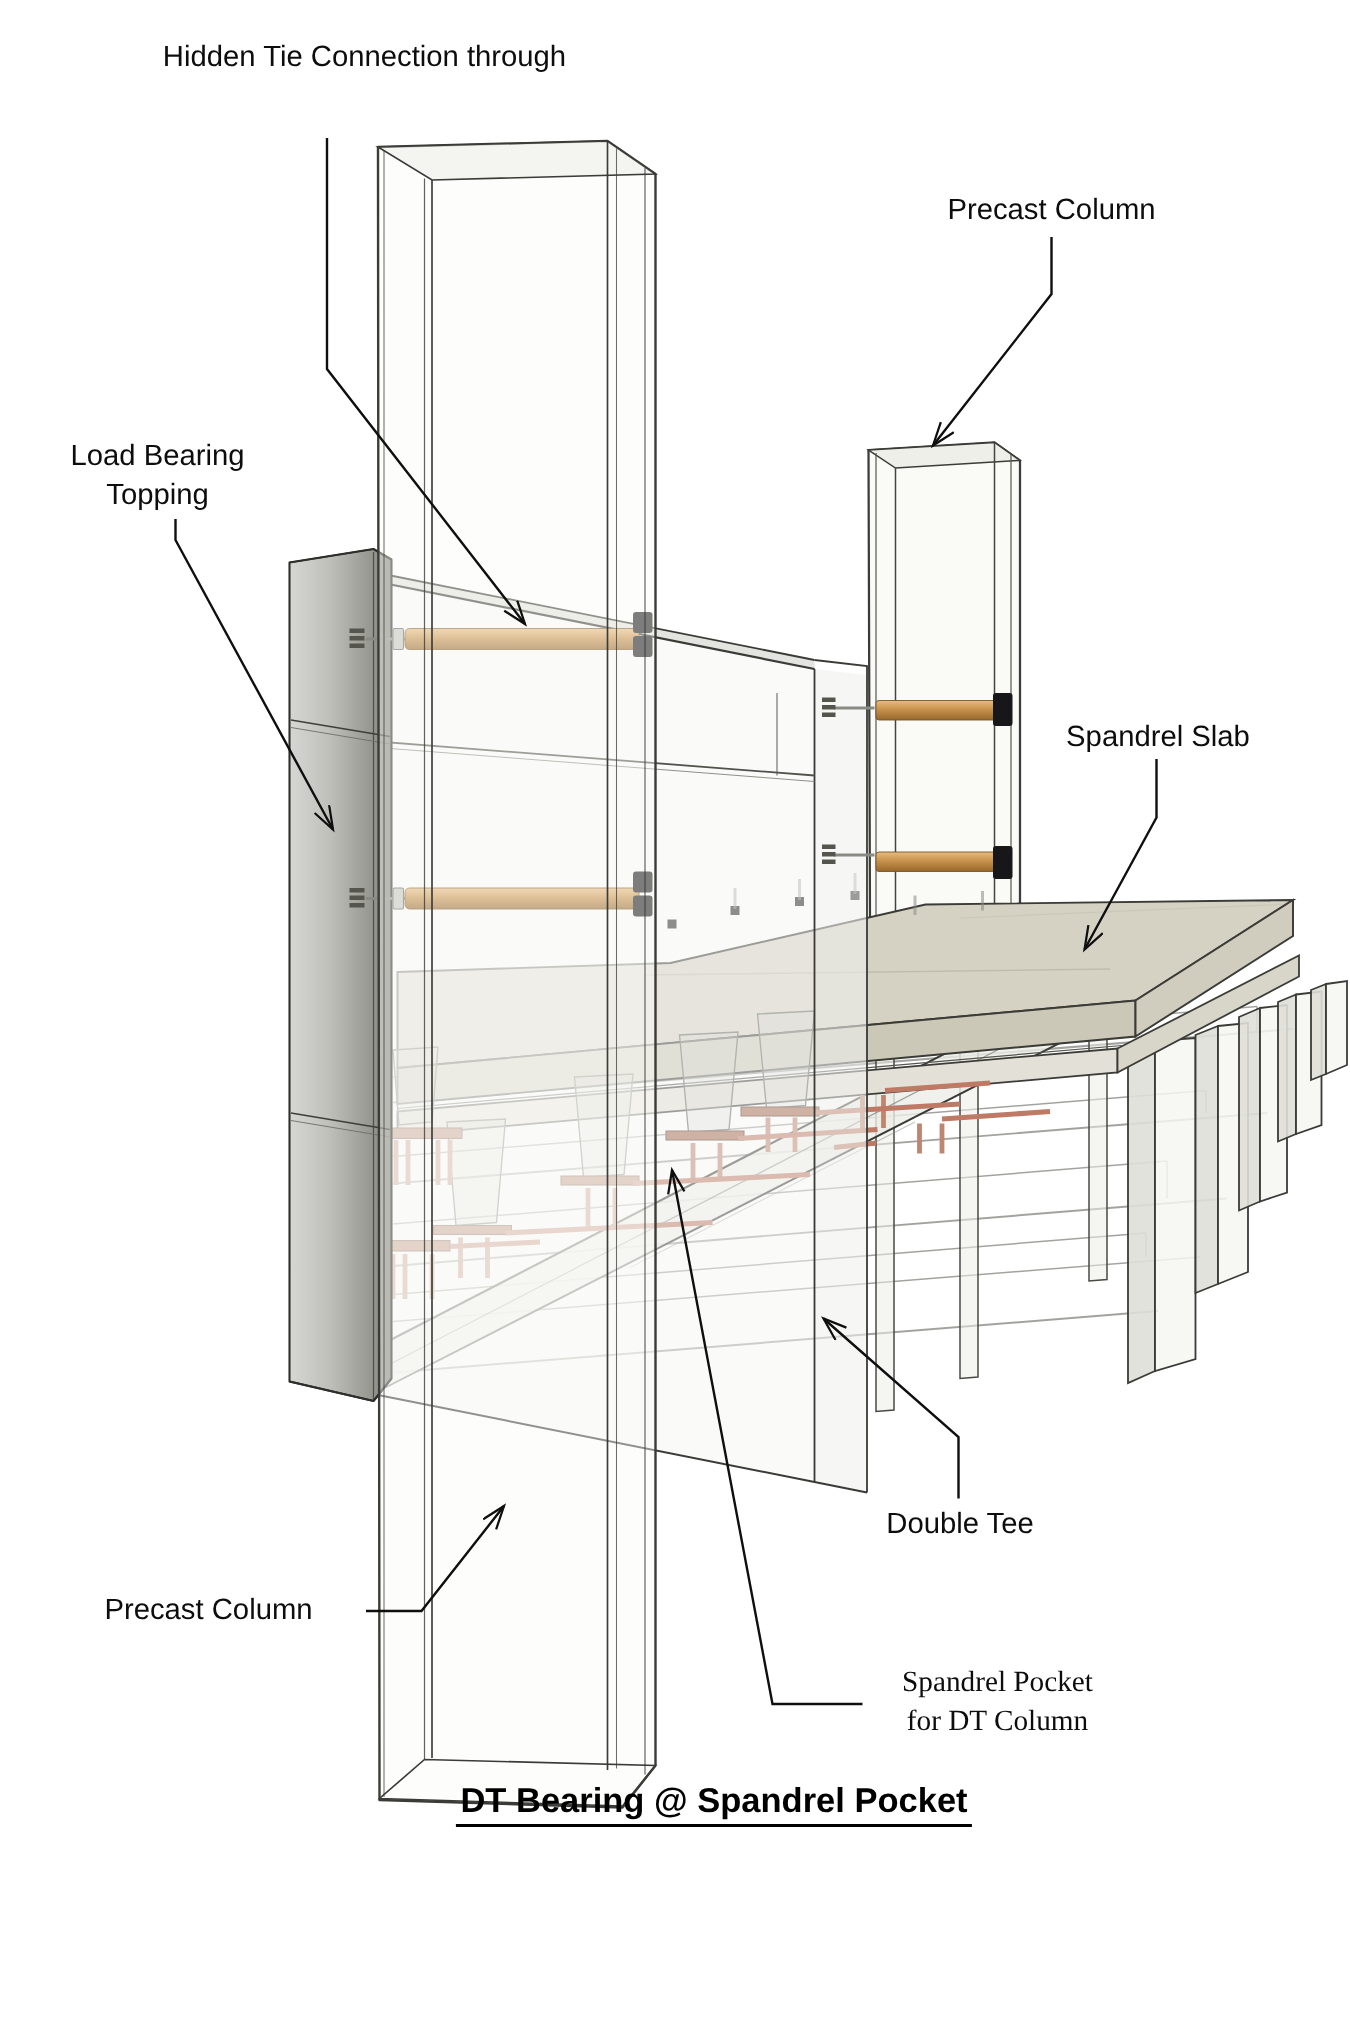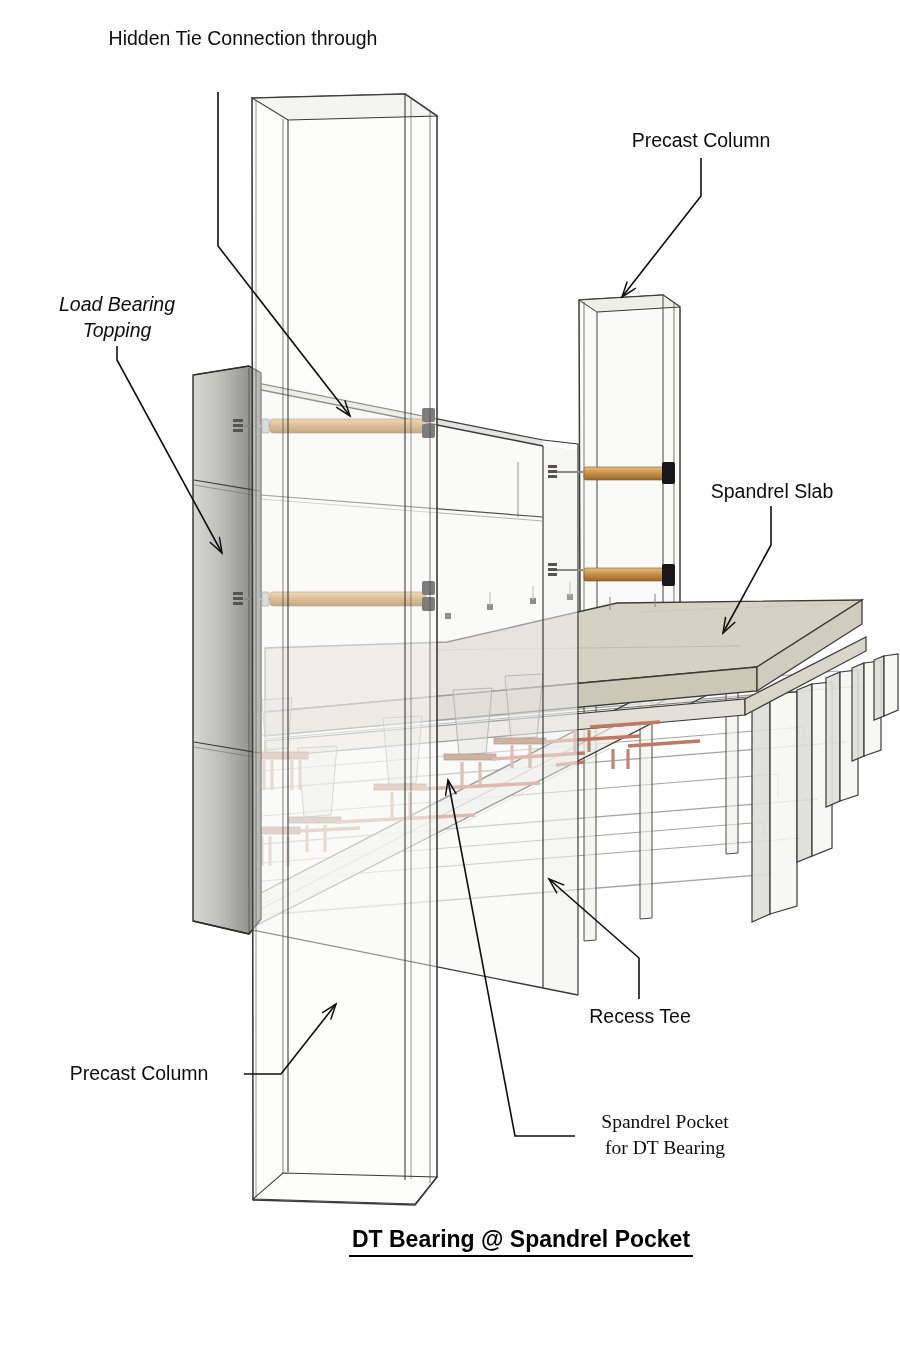--- a/index.html
+++ b/index.html
@@ -268,37 +268,37 @@
 </svg>
 
 <div class="label" style="left:208px;top:26px;margin-left:35px;">
   <span>Hidden Tie Connection through</span>
 </div>
 
 <div class="label" style="left:701px;top:128px;">
   <span>Precast Column</span>
 </div>
 
-<div class="label" style="left:117px;top:292px;font-style:italic;">
+<div class="label" style="left:105px;top:292px;">
   <span>Load Bearing</span>
   <span>Topping</span>
 </div>
 
 <div class="label" style="left:772px;top:479px;">
   <span>Spandrel Slab</span>
 </div>
 
 <div class="label" style="left:640px;top:1004px;">
-  <span>Recess Tee</span>
+  <span>Double Tee</span>
 </div>
 
 <div class="label" style="left:665px;top:1109px;font-family:Liberation Serif, serif;">
   <span>Spandrel Pocket</span>
-  <span>for DT Bearing</span>
+  <span>for DT Column</span>
 </div>
 
 <div class="label" style="left:139px;top:1061px;">
   <span>Precast Column</span>
 </div>
 
-<div class="title" style="left:476px;top:1226px;margin-left:45px;">DT Bearing @ Spandrel Pocket</div>
+<div class="title" style="left:476px;top:1187px;">DT Bearing @ Spandrel Pocket</div>
 
 </div>
 
 </body></html>

